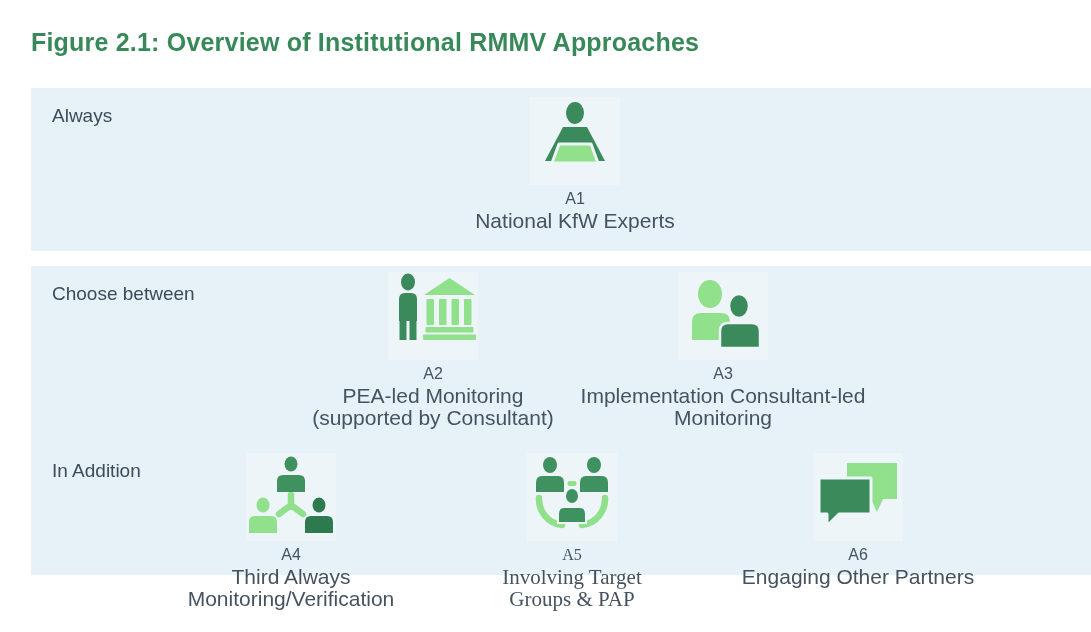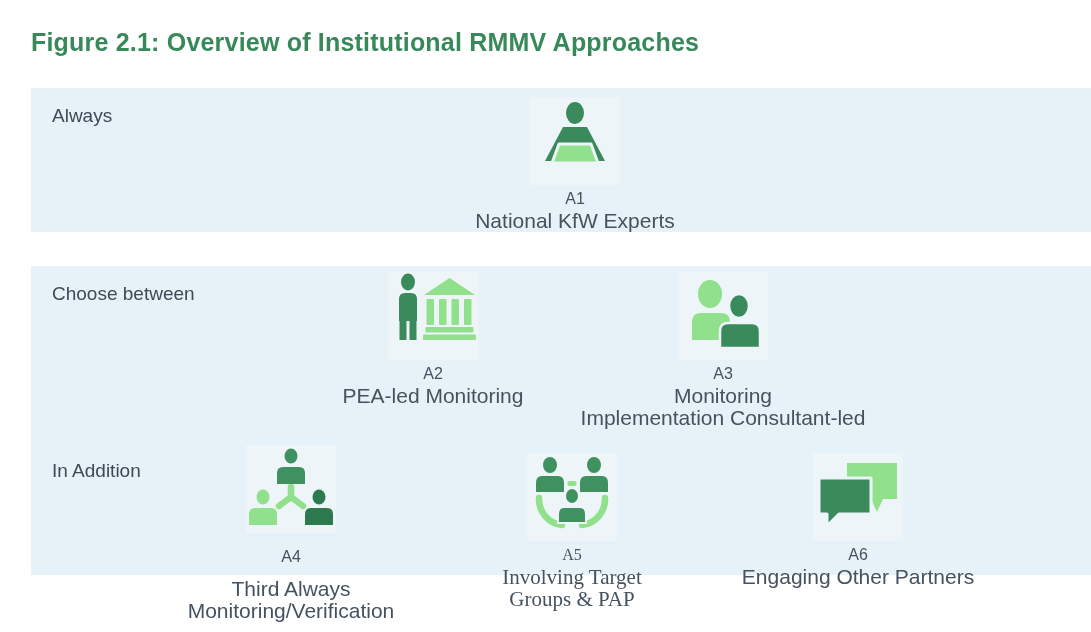--- a/index.html
+++ b/index.html
@@ -9,35 +9,35 @@
   }
   .figure-title{
     position:absolute;left:31px;top:28px;
     font-size:25px;font-weight:bold;color:var(--title-green,#38895a);
     letter-spacing:.2px;
   }
   .band{
     position:absolute;left:31px;right:0;
     background:var(--band-bg,#e7f1f8);
   }
-  #band-always{top:88px;height:144px;}
+  #band-always{top:88px;height:163px;}
   #band-choose{top:266px;height:199px;}
   #band-addition{top:443px;height:132px;}
   .band-label{
     position:absolute;left:21px;top:17px;
     font-size:19px;color:var(--label-color,#3d4b58);
   }
   .approach{
     position:absolute;width:300px;
     display:flex;flex-direction:column;align-items:center;
   }
   #approach-a1{left:394px;top:9px;}
   #approach-a2{left:252px;top:6px;}
   #approach-a3{left:542px;top:6px;}
-  #approach-a4{left:110px;top:2px;gap:10px;}
+  #approach-a4{left:110px;top:10px;}
   #approach-a5{left:391px;top:10px;font-family:Liberation Serif, serif;}
   #approach-a6{left:677px;top:10px;}
   .tile{
     width:90px;height:88px;background:var(--tile-bg,#eef5f9);
     display:flex;align-items:center;justify-content:center;
   }
   .approach-id{
     margin-top:3px;font-size:16px;line-height:22px;
     color:var(--caption-color,#45525f);
   }
@@ -92,36 +92,37 @@
         <rect class="f-light" x="51" y="27" width="7.5" height="26" rx="1"></rect>
         <rect class="f-light" x="63.5" y="27" width="7.5" height="26" rx="1"></rect>
         <rect class="f-light" x="76" y="27" width="7.5" height="26" rx="1"></rect>
         <rect class="f-light" x="37.5" y="55" width="48" height="5.5" rx="1"></rect>
         <rect class="f-light" x="35" y="62.5" width="53" height="5.5" rx="1"></rect>
       </svg>
     </div>
     <div class="approach-id">A2</div>
     <div class="caption">
       <span>PEA-led Monitoring</span>
+      <span>(supported by Consultant)</span>
     </div>
   </div>
 
   <div class="approach" id="approach-a3">
     <div class="tile">
       <svg width="90" height="88" viewBox="0 0 90 88">
         <ellipse class="f-light" cx="32" cy="22" rx="12" ry="14"></ellipse>
         <path class="f-light" d="M14,68 L14,50 Q14,41 23,41 L43,41 Q52,41 52,50 L52,68 Z"></path>
         <ellipse class="f-dark s-tile" cx="61" cy="34" rx="10" ry="12" stroke-width="2.5"></ellipse>
         <path class="f-dark s-tile" d="M42,76 L42,59 Q42,51 50,51 L74,51 Q82,51 82,59 L82,76 Z" stroke-width="2.5"></path>
       </svg>
     </div>
     <div class="approach-id">A3</div>
     <div class="caption">
+      <span>Implementation Consultant-led</span>
       <span>Monitoring</span>
-      <span>Implementation Consultant-led</span>
     </div>
   </div>
 </div>
 
 <div class="band" id="band-addition">
   <div class="band-label">In Addition</div>
 
   <div class="approach" id="approach-a4">
     <div class="tile">
       <svg width="90" height="88" viewBox="0 0 90 88">

